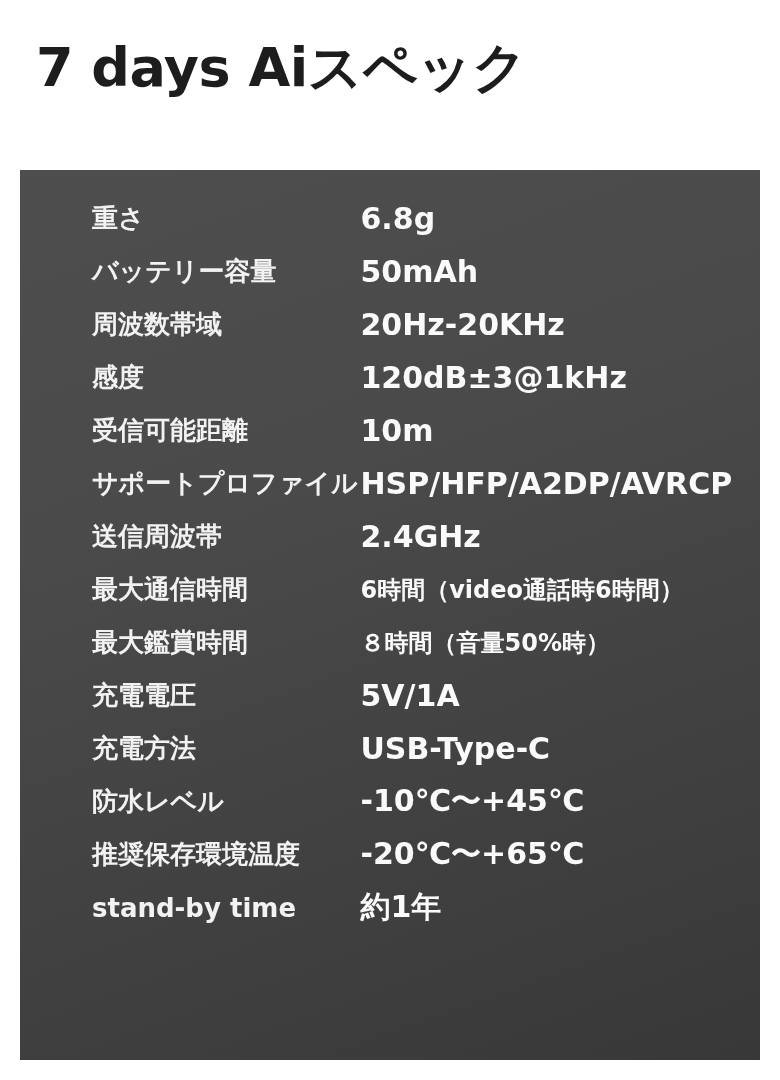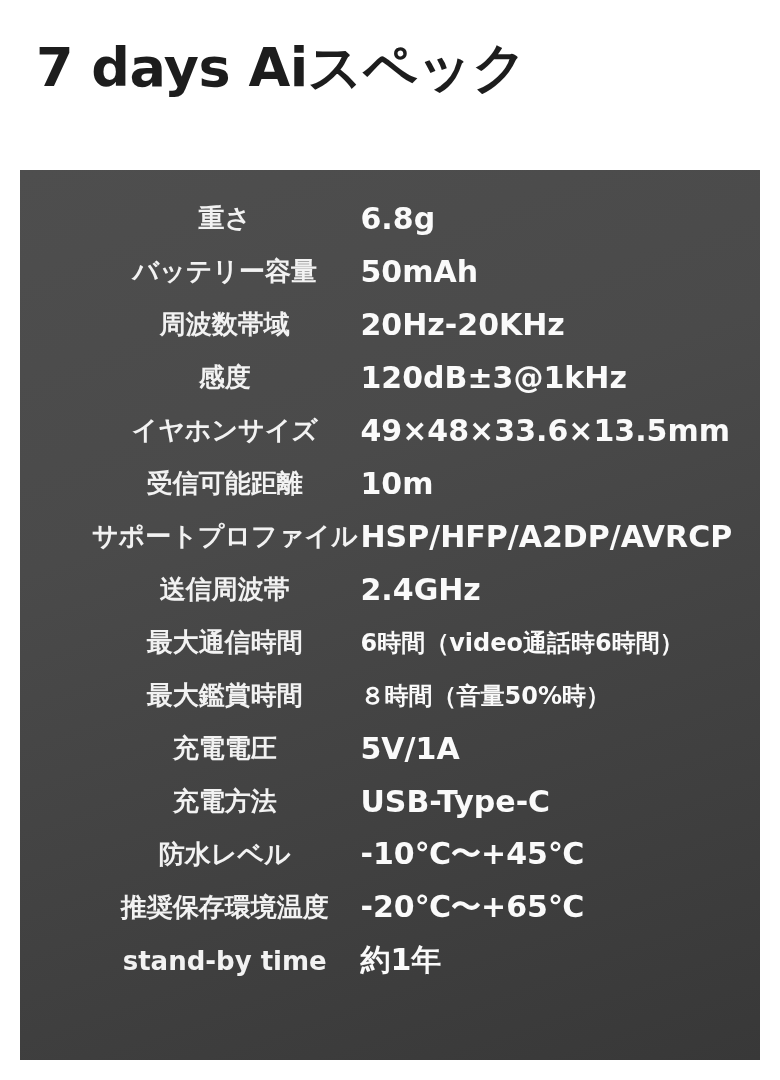--- a/index.html
+++ b/index.html
@@ -54,21 +54,20 @@
   }
   .spec-label {
     width: 310px;
     padding-left: 72px;
     font-size: 26px;
     font-weight: 600;
     color: #f2f2f2;
     white-space: nowrap;
     vertical-align: middle;
     box-sizing: border-box;
-    text-align: center;
   }
   .spec-value {
     font-size: 30px;
     font-weight: 700;
     color: #fafafa;
     white-space: nowrap;
     vertical-align: middle;
     padding-left: 2px;
   }
   .spec-value.small {
@@ -94,24 +93,20 @@
           <td class="spec-label">バッテリー容量</td>
           <td class="spec-value">50mAh</td>
         </tr>
         <tr class="spec-row">
           <td class="spec-label">周波数帯域</td>
           <td class="spec-value">20Hz-20KHz</td>
         </tr>
         <tr class="spec-row">
           <td class="spec-label">感度</td>
           <td class="spec-value">120dB±3@1kHz</td>
-        </tr>
-        <tr class="spec-row">
-          <td class="spec-label">イヤホンサイズ</td>
-          <td class="spec-value">49×48×33.6×13.5mm</td>
         </tr>
         <tr class="spec-row">
           <td class="spec-label">受信可能距離</td>
           <td class="spec-value">10m</td>
         </tr>
         <tr class="spec-row">
           <td class="spec-label">サポートプロファイル</td>
           <td class="spec-value">HSP/HFP/A2DP/AVRCP</td>
         </tr>
         <tr class="spec-row">

